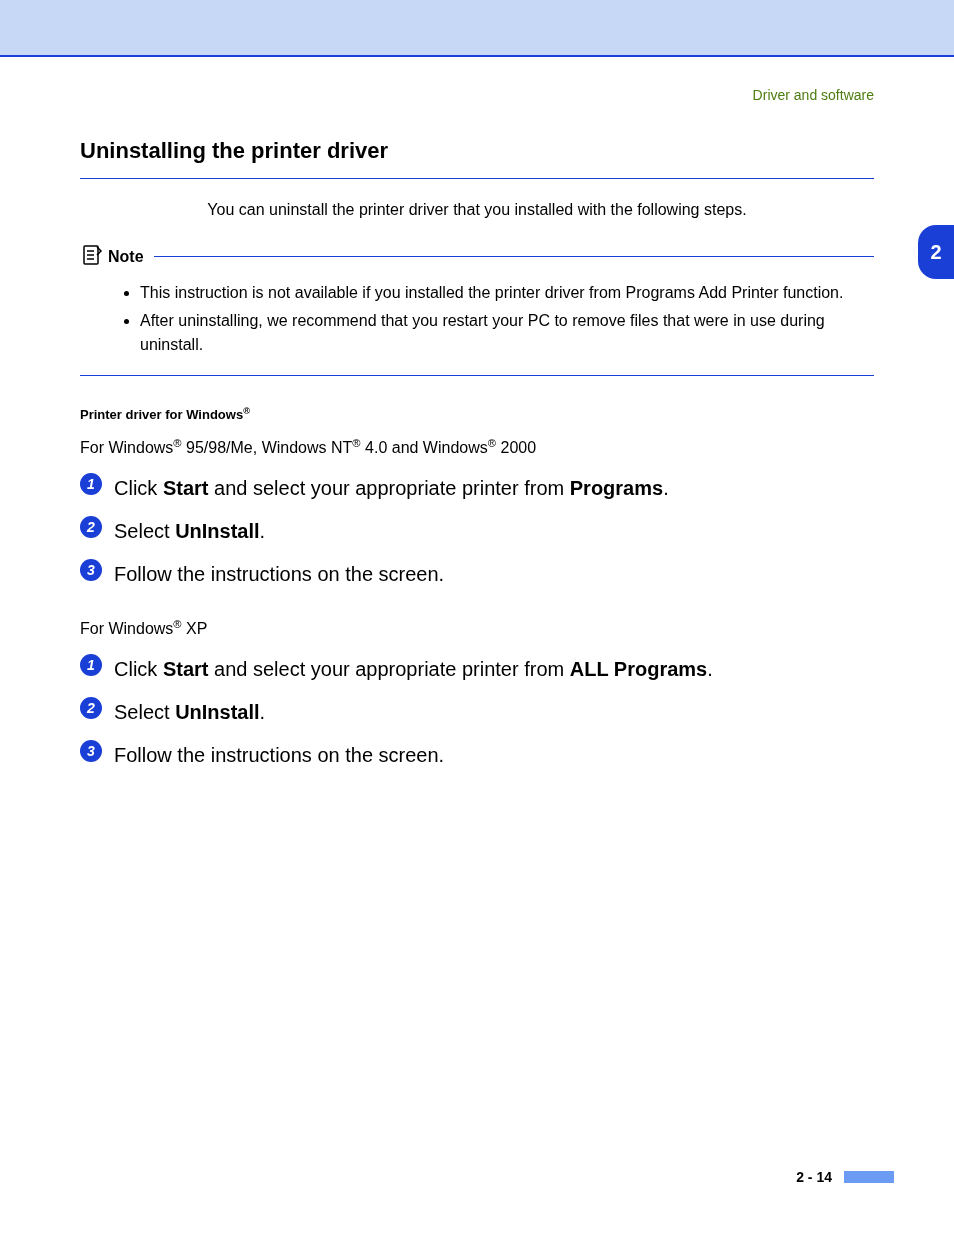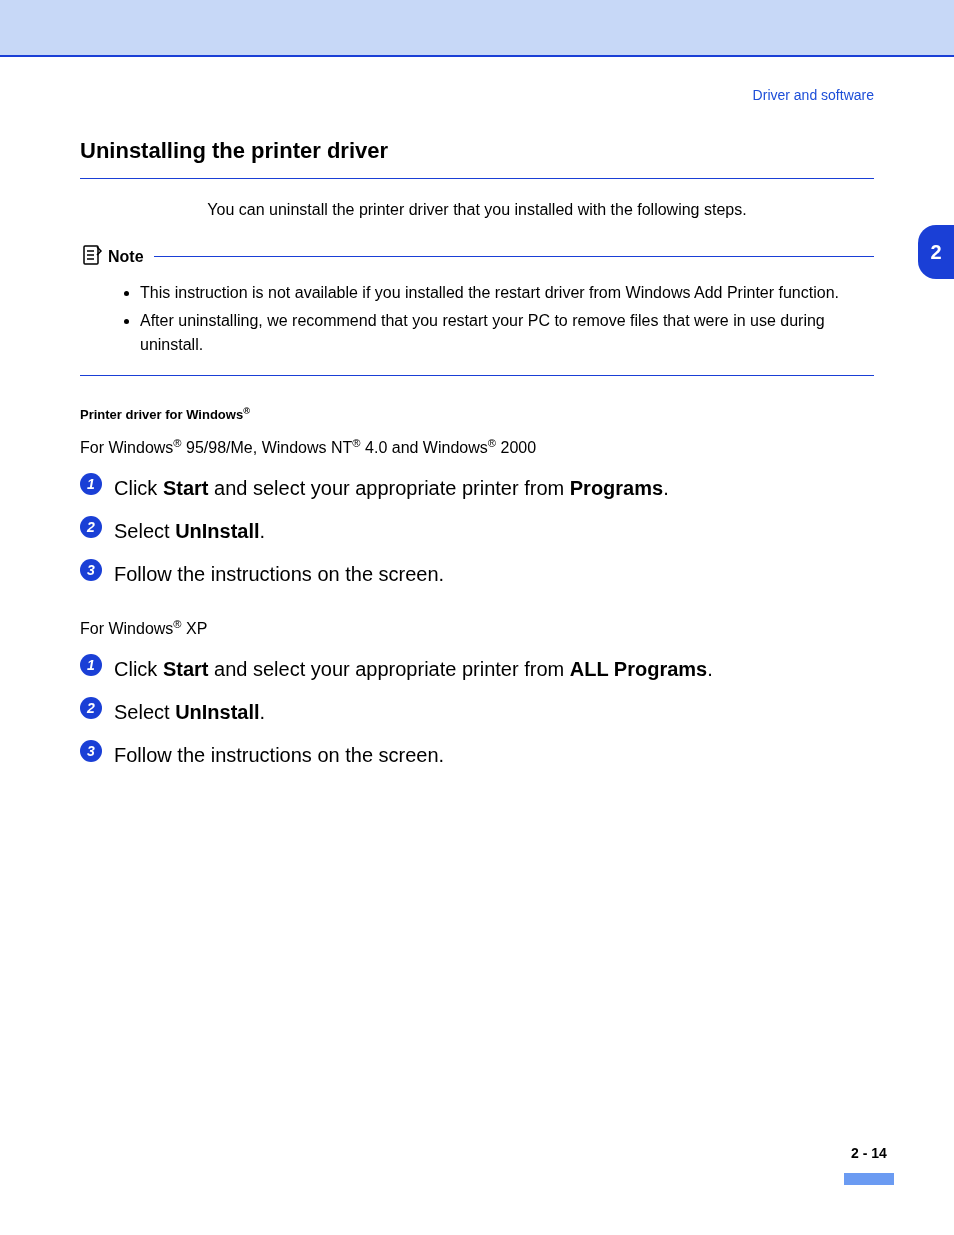--- a/index.html
+++ b/index.html
@@ -20,21 +20,21 @@
       height: 2px;
       background: #1a3fd6;
       width: 100%;
     }
     .content {
       padding: 30px 80px 0 80px;
     }
     .breadcrumb {
       text-align: right;
       font-size: 14px;
-      color: #1d4ed8;
+      color: #4d7c0f;
       margin-bottom: 35px;
     }
     .section-title {
       font-size: 22px;
       font-weight: bold;
       border-bottom: 1.5px solid #1a3fd6;
       padding-bottom: 14px;
       margin-bottom: 20px;
     }
     .intro {
@@ -130,21 +130,20 @@
       font-size: 20px;
       font-weight: bold;
     }
     .footer {
       position: absolute;
       bottom: 50px;
       right: 60px;
       display: flex;
       align-items: center;
       gap: 12px;
-      flex-direction: column;
     }
     .page-num {
       font-size: 14px;
       font-weight: bold;
     }
     .footer-bar {
       width: 50px;
       height: 12px;
       background: #6b9bf2;
     }
@@ -171,21 +170,21 @@
           <path d="M17 4 L21 8 L17 12" stroke="#000" fill="none"></path>
           <line x1="7" y1="8" x2="14" y2="8"></line>
           <line x1="7" y1="12" x2="14" y2="12"></line>
           <line x1="7" y1="16" x2="14" y2="16"></line>
         </svg>
       </span>
       <span class="note-label">Note</span>
       <span class="note-header-line"></span>
     </div>
     <ul class="note-list">
-      <li>This instruction is not available if you installed the restart driver from Windows Add Printer function.</li>
+      <li>This instruction is not available if you installed the printer driver from Programs Add Printer function.</li>
       <li>After uninstalling, we recommend that you restart your PC to remove files that were in use during uninstall.</li>
     </ul>
   </div>
 
   <div>
     <div class="sub-heading">Printer driver for Windows<sup>®</sup></div>
     <div class="sub-sub-heading">For Windows<sup>®</sup> 95/98/Me, Windows NT<sup>®</sup> 4.0 and Windows<sup>®</sup> 2000</div>
     <div class="steps">
       <div class="step">
         <div class="step-num">1</div>

